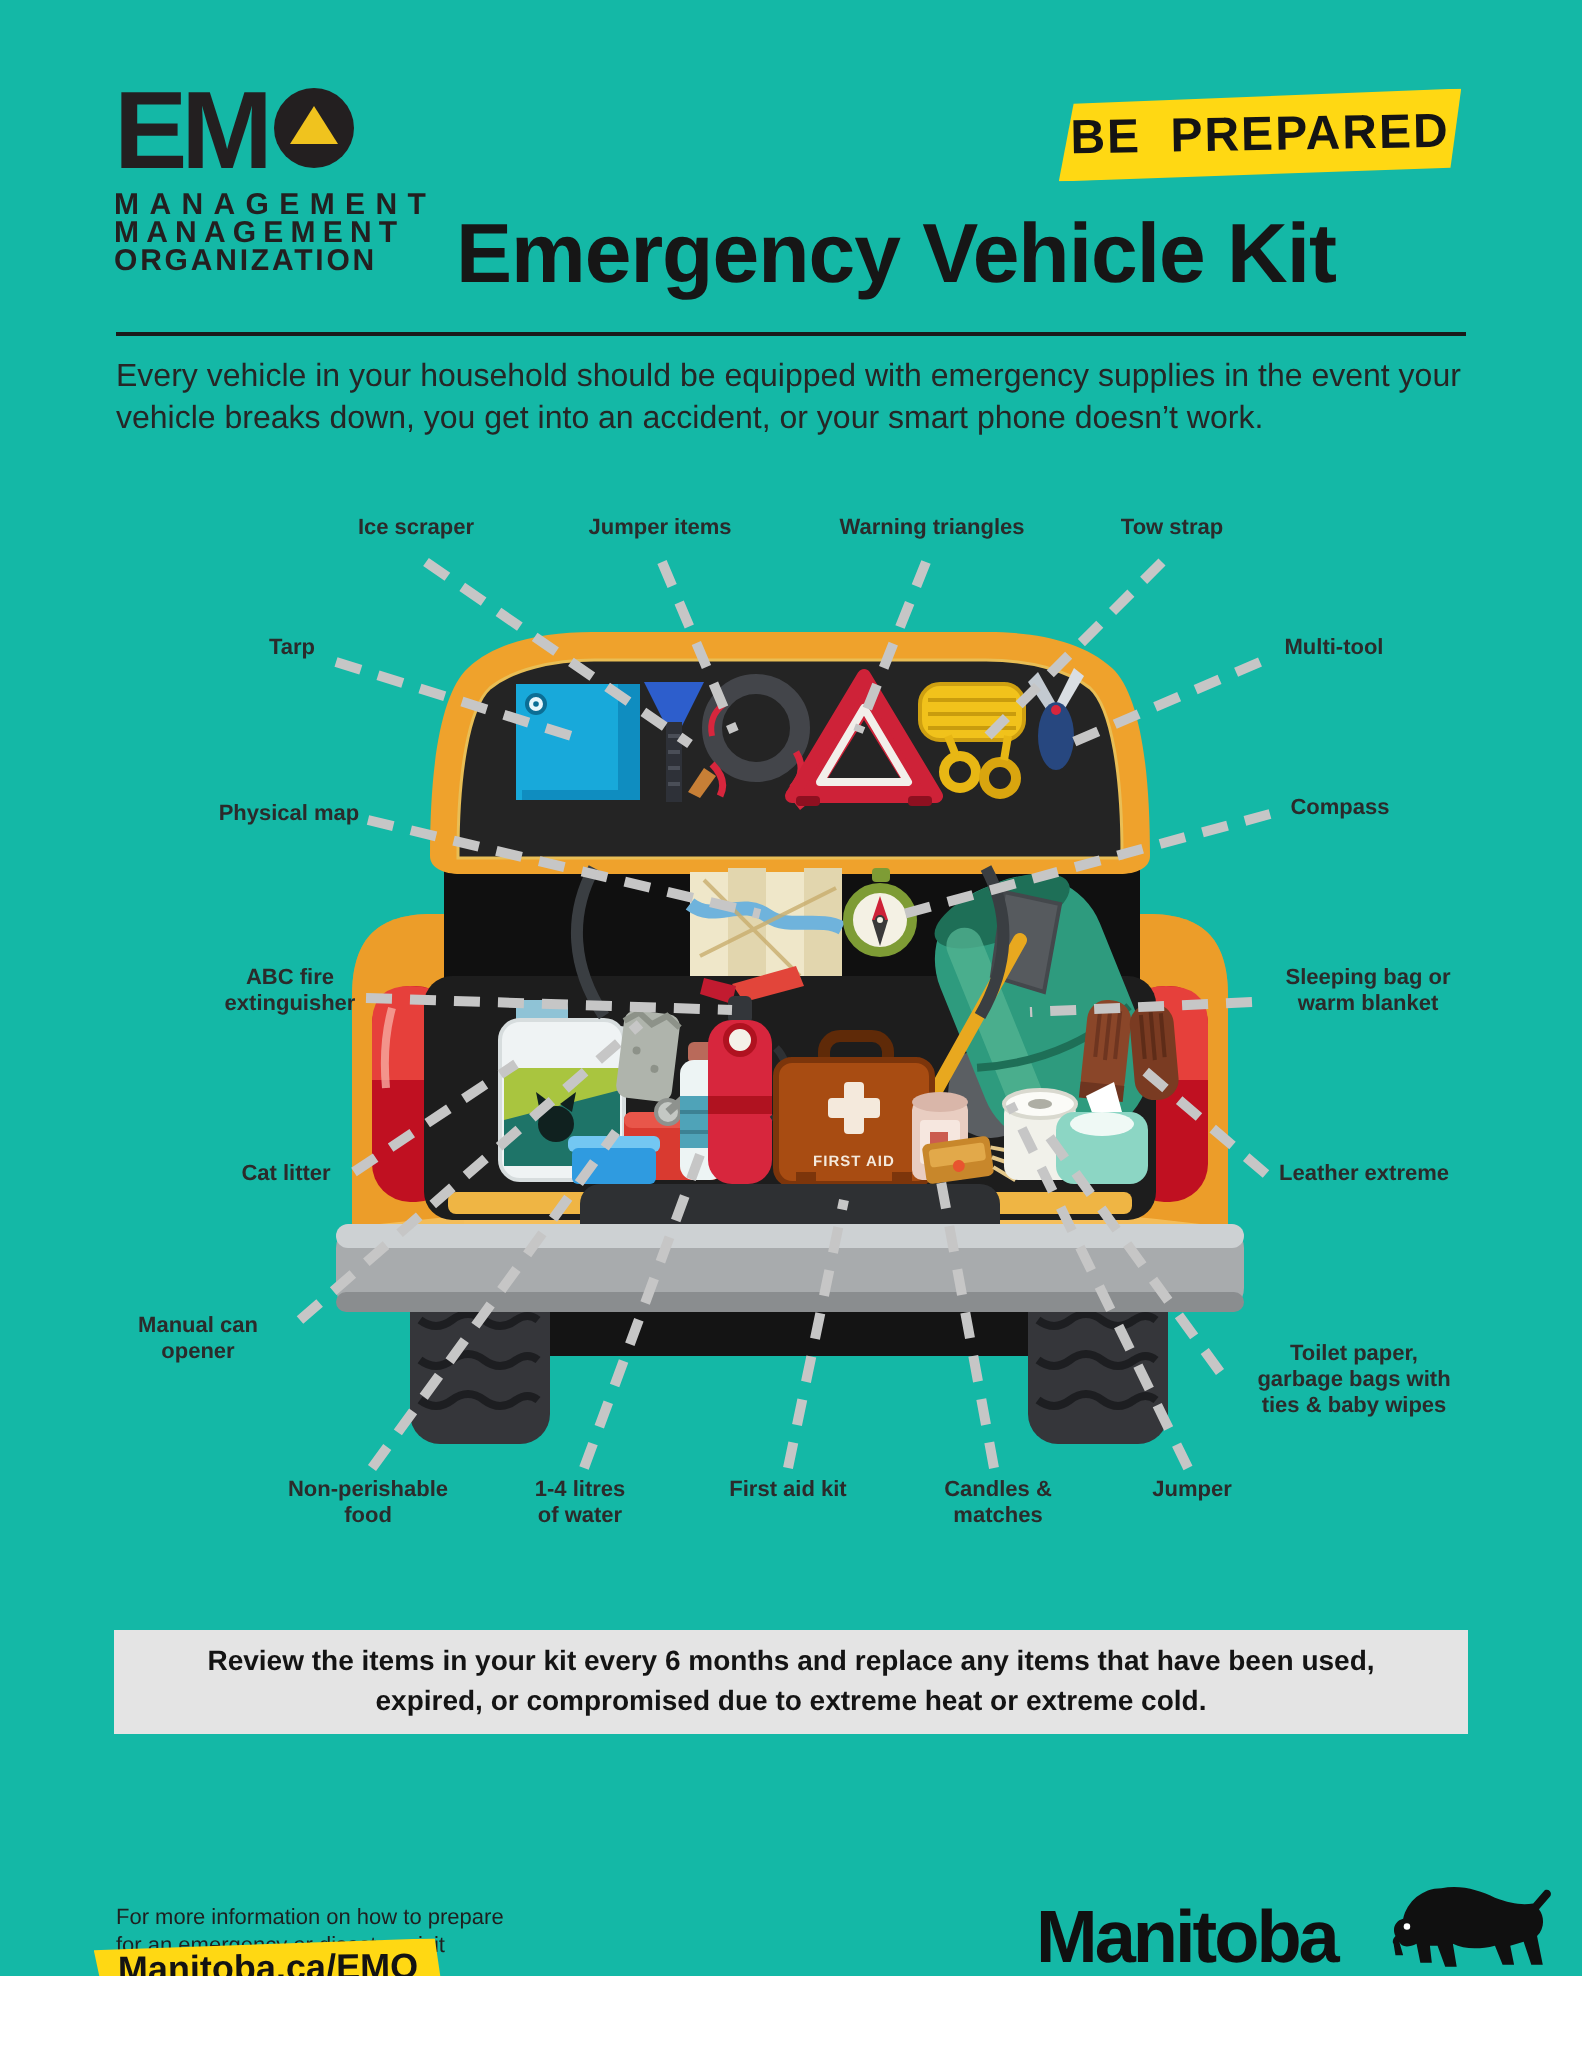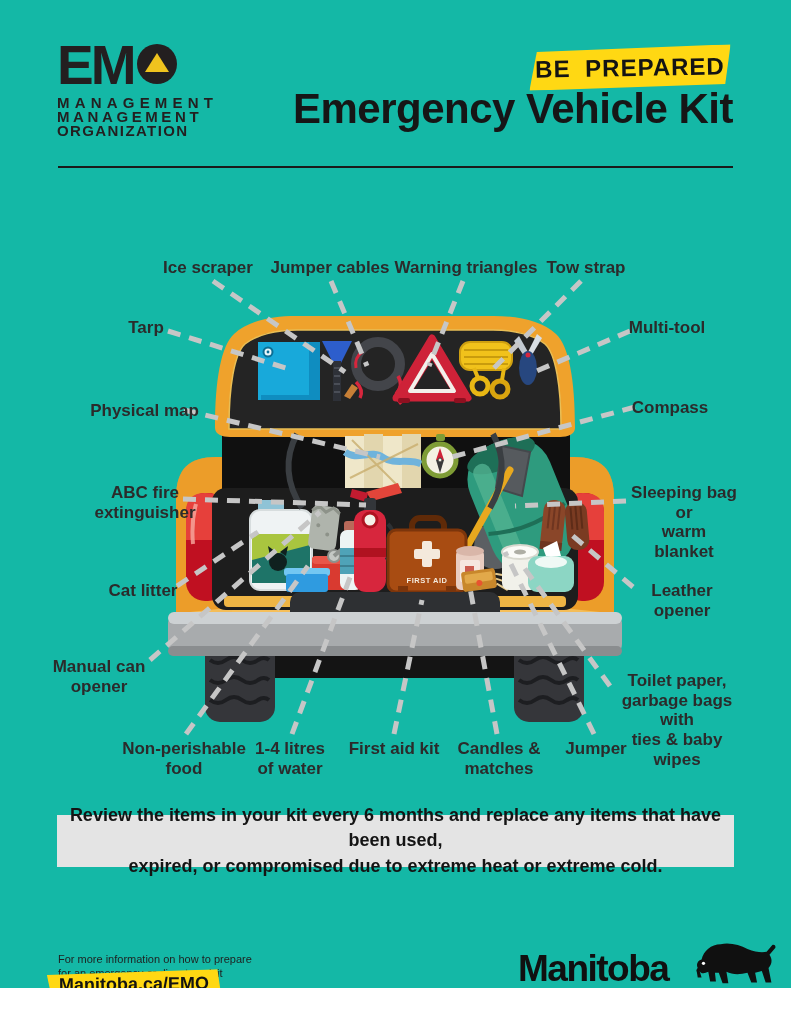--- a/index.html
+++ b/index.html
@@ -19,34 +19,34 @@
   .org-l1{letter-spacing:5.2px;}
   .org-l2{letter-spacing:3.6px;}
   .org-l3{letter-spacing:1.4px;}
   .badge{
     position:absolute;left:529px;top:46px;width:202px;height:43px;background:#FFD813;
     transform:rotate(-1deg);clip-path:polygon(4% 10%,100% 0,97% 92%,0 100%);
     display:flex;align-items:center;justify-content:center;
     font-size:24px;font-weight:800;letter-spacing:1px;word-spacing:7px;color:#141414;
   }
   .title{
-    position:absolute;left:228px;top:85px;width:505px;text-align:right;
+    position:absolute;left:228px;top:103px;width:505px;text-align:left;
     font-size:42px;font-weight:800;letter-spacing:-0.5px;color:#161616;white-space:nowrap;
   }
   .rule{position:absolute;left:58px;top:166px;width:675px;height:2px;background:#1a1a1a;}
   .intro-text{
     position:absolute;left:58px;top:178px;width:690px;
     font-size:16px;line-height:1.33;color:#262626;white-space:pre-line;
   }
   
   .illustration{position:absolute;left:0;top:250px;width:791px;height:550px;}
   
   .item-label{
     position:absolute;transform:translateX(-50%);text-align:center;
-    font-size:17px;font-weight:700;line-height:1.16;color:#2B2B2B;white-space:pre-line;
+    font-size:11px;font-weight:700;line-height:1.16;color:#2B2B2B;white-space:pre-line;
   }
   .l-ice-scraper{left:208px;top:258px;}
   .l-jumper-cables{left:330px;top:258px;}
   .l-warning-triangles{left:466px;top:258px;}
   .l-tow-strap{left:586px;top:258px;}
   .l-tarp{left:146px;top:318px;}
   .l-multi-tool{left:667px;top:318px;}
   .l-physical-map{left:137px;top:401px;padding-left:15px;}
   .l-compass{left:670px;top:398px;}
   .l-abc-fire-extinguisher{left:145px;top:483px;}
@@ -57,21 +57,21 @@
   .l-toilet-paper{left:677px;top:671px;}
   .l-non-perishable-food{left:184px;top:739px;}
   .l-water{left:290px;top:739px;}
   .l-first-aid-kit{left:394px;top:739px;}
   .l-candles-matches{left:499px;top:739px;text-align:center;}
   .l-shovel{left:596px;top:739px;}
   
   .review-note{
     position:absolute;left:57px;top:815px;width:677px;height:52px;background:#E4E4E4;
     display:flex;align-items:center;justify-content:center;text-align:center;
-    font-size:18px;font-weight:700;line-height:1.4;color:#141414;white-space:pre-line;
+    font-size:14px;font-weight:700;line-height:1.4;color:#141414;white-space:pre-line;
   }
   
   .footer-info{
     position:absolute;left:58px;top:952px;font-size:11px;line-height:1.28;color:#1f1f1f;white-space:pre-line;
   }
   .footer-link{
     position:absolute;left:47px;top:970px;display:inline-block;background:#FFD813;
     padding:4px 12px 5px 12px;font-size:18px;font-weight:800;color:#131313;
     transform:rotate(-0.6deg);clip-path:polygon(0 14%,98% 0,100% 86%,3% 100%);
     text-decoration:none;cursor:pointer;
@@ -94,20 +94,22 @@
     <div class="org-lines">
       <div class="org-l1">MANAGEMENT</div>
       <div class="org-l2">MANAGEMENT</div>
       <div class="org-l3">ORGANIZATION</div>
     </div>
   </div>
 
   <div class="badge">BE PREPARED</div>
   <div class="title">Emergency Vehicle Kit</div>
   <div class="rule"></div>
+  <div class="intro-text">Every vehicle in your household should be equipped with emergency supplies in the event your
+vehicle breaks down, you get into an accident, or your smart phone doesn’t work.</div>
 
   <svg class="illustration" viewBox="0 250 791 550" xmlns="http://www.w3.org/2000/svg">
 
     <rect x="228" y="630" width="334" height="48" fill="#141414"></rect>
     <g>
       <rect x="205" y="638" width="70" height="84" rx="15" fill="#35363A"></rect>
       <path d="M210,660 q8,6 16,0 q8,-6 16,0 q8,6 16,0 q6,-4 11,0" stroke="#1D1E21" stroke-width="4" fill="none"></path>
       <path d="M210,680 q8,6 16,0 q8,-6 16,0 q8,6 16,0 q6,-4 11,0" stroke="#1D1E21" stroke-width="4" fill="none"></path>
       <path d="M210,700 q8,6 16,0 q8,-6 16,0 q8,6 16,0 q6,-4 11,0" stroke="#1D1E21" stroke-width="4" fill="none"></path>
     </g>
@@ -336,33 +338,33 @@
       <line x1="610" y1="686" x2="520" y2="562"></line>
       <line x1="186" y1="734" x2="308" y2="566"></line>
       <line x1="292" y1="734" x2="352" y2="572"></line>
       <line x1="394" y1="734" x2="422" y2="600"></line>
       <line x1="497" y1="734" x2="470" y2="588"></line>
       <line x1="594" y1="734" x2="505" y2="552"></line>
     </g>
   </svg>
 
   <div class="item-label l-ice-scraper">Ice scraper</div>
-  <div class="item-label l-jumper-cables">Jumper cables</div>
+  <div class="item-label l-jumper-cables">Jumper items</div>
   <div class="item-label l-warning-triangles">Warning triangles</div>
   <div class="item-label l-tow-strap">Tow strap</div>
   <div class="item-label l-tarp">Tarp</div>
   <div class="item-label l-multi-tool">Multi-tool</div>
   <div class="item-label l-physical-map">Physical map</div>
   <div class="item-label l-compass">Compass</div>
   <div class="item-label l-abc-fire-extinguisher">ABC fire
 extinguisher</div>
   <div class="item-label l-sleeping-bag">Sleeping bag or
 warm blanket</div>
   <div class="item-label l-cat-litter">Cat litter</div>
-  <div class="item-label l-leather-gloves">Leather opener</div>
+  <div class="item-label l-leather-gloves">Leather extreme</div>
   <div class="item-label l-manual-can-opener">Manual can
 opener</div>
   <div class="item-label l-toilet-paper">Toilet paper,
 garbage bags with
 ties &amp; baby wipes</div>
   <div class="item-label l-non-perishable-food">Non-perishable
 food</div>
   <div class="item-label l-water">1-4 litres
 of water</div>
   <div class="item-label l-first-aid-kit">First aid kit</div>

